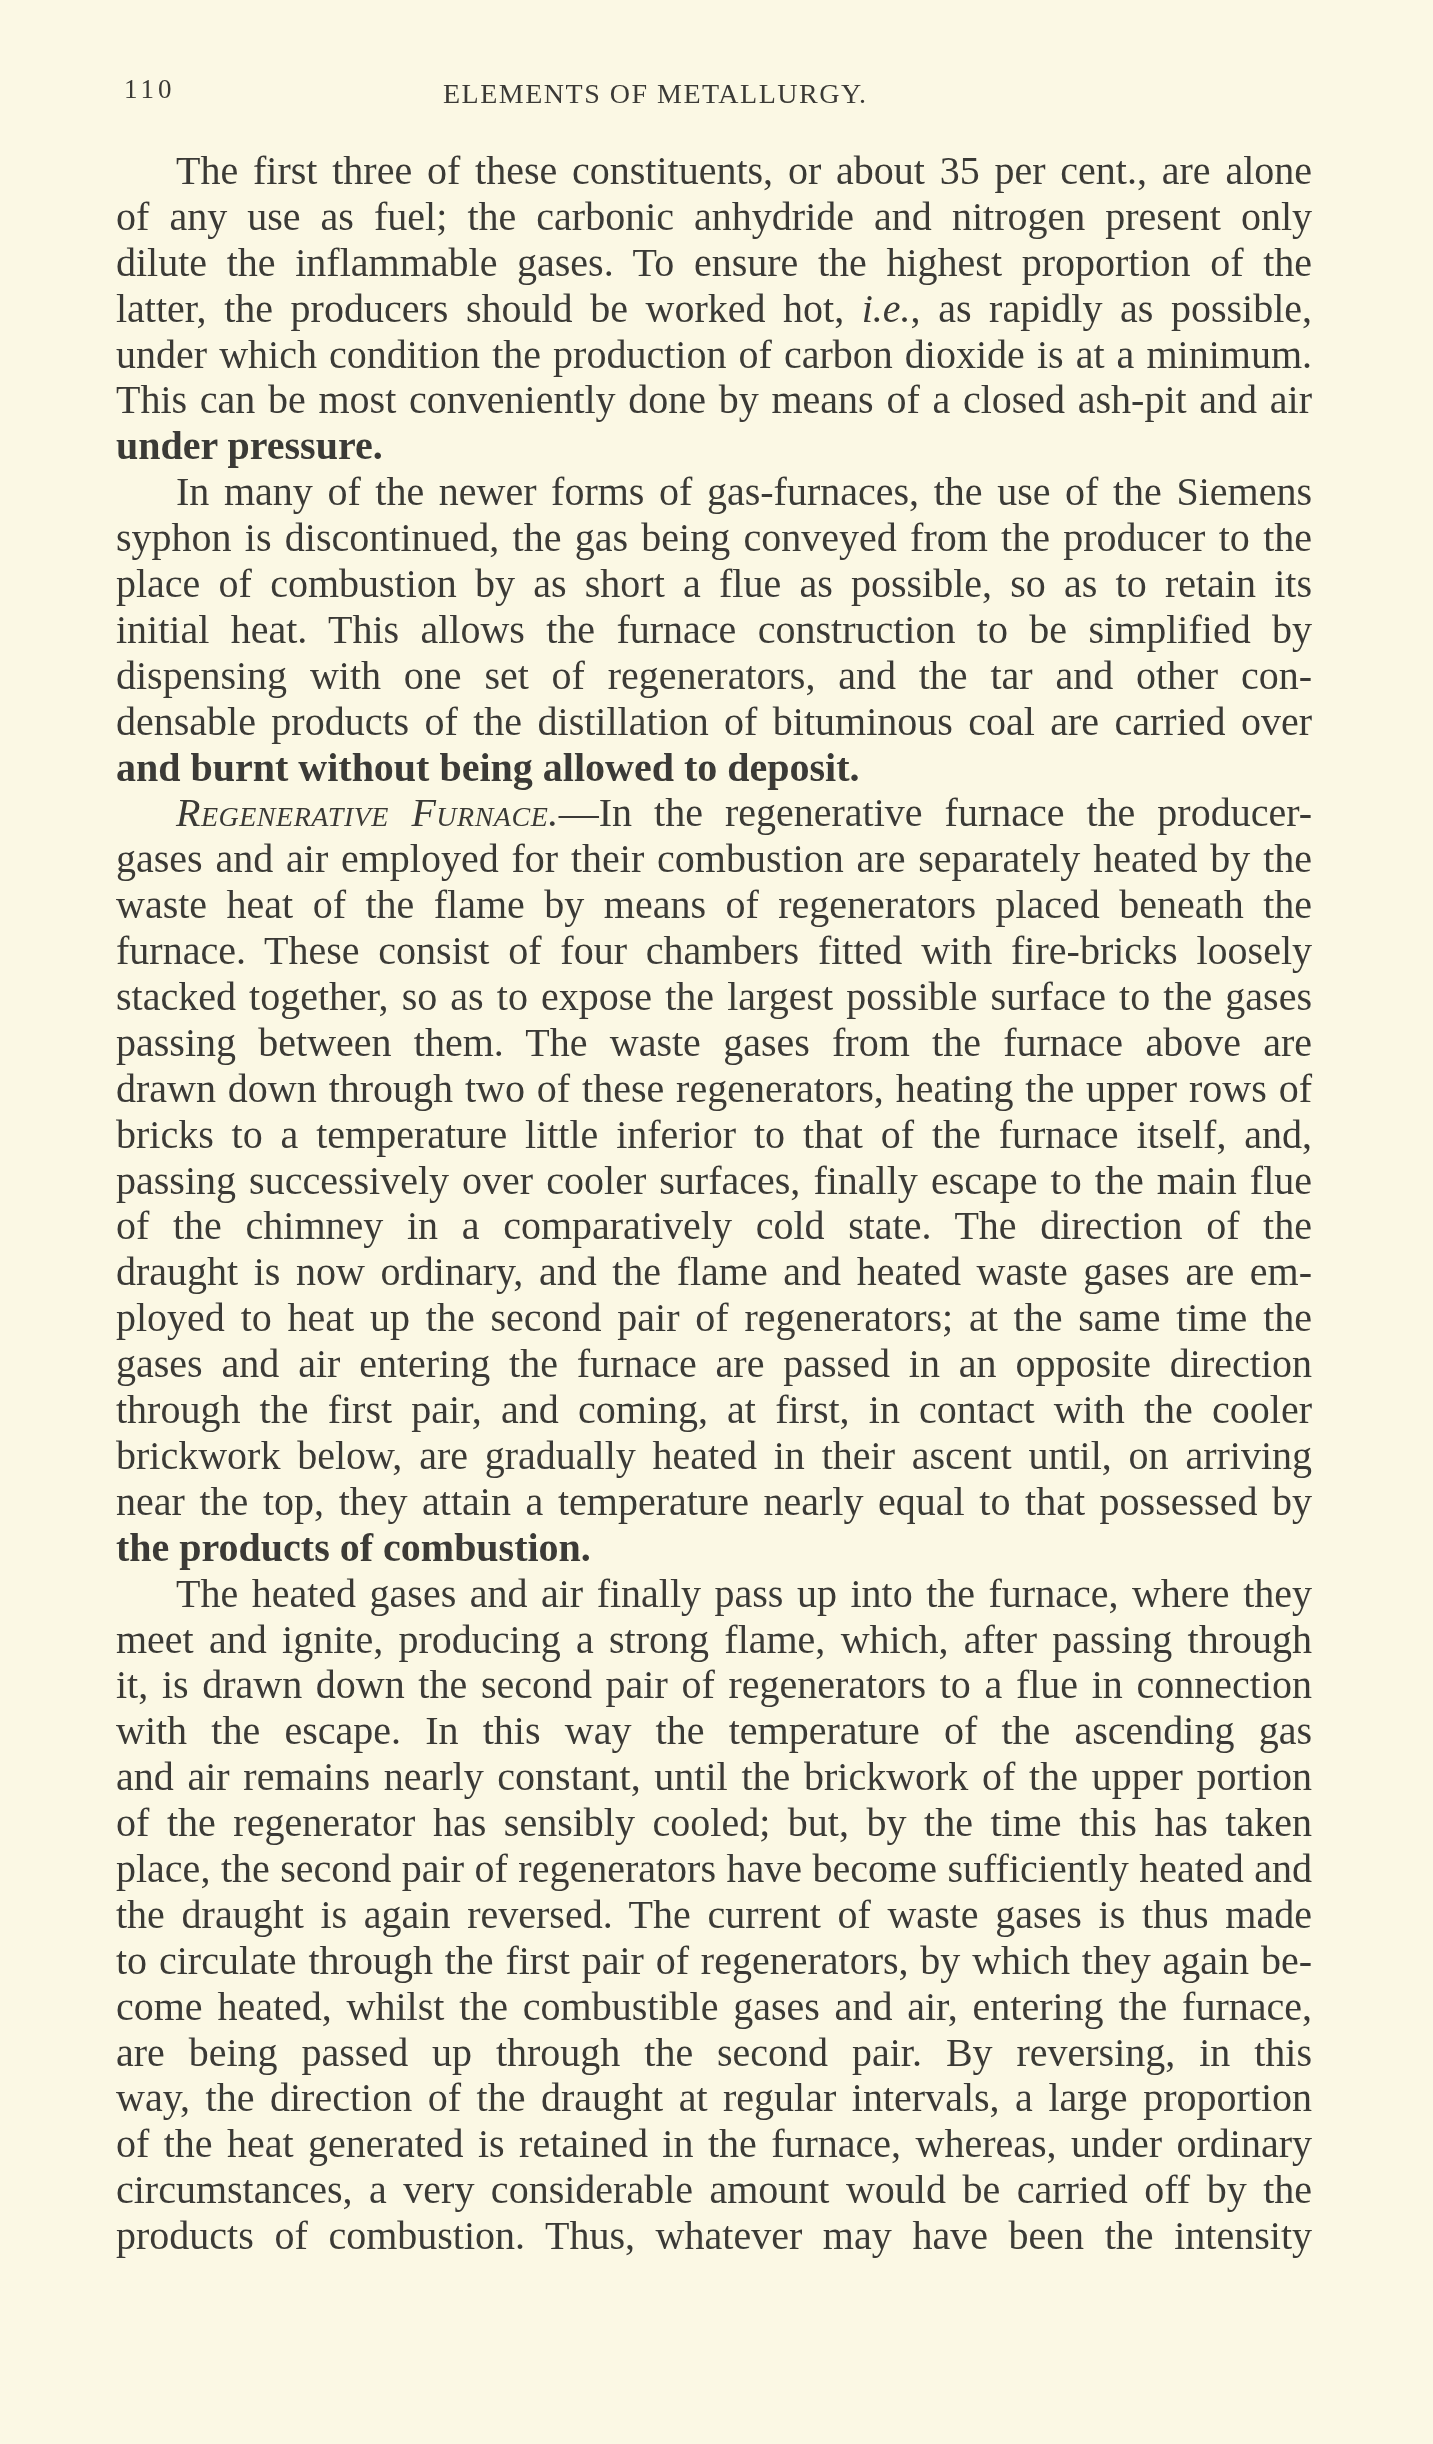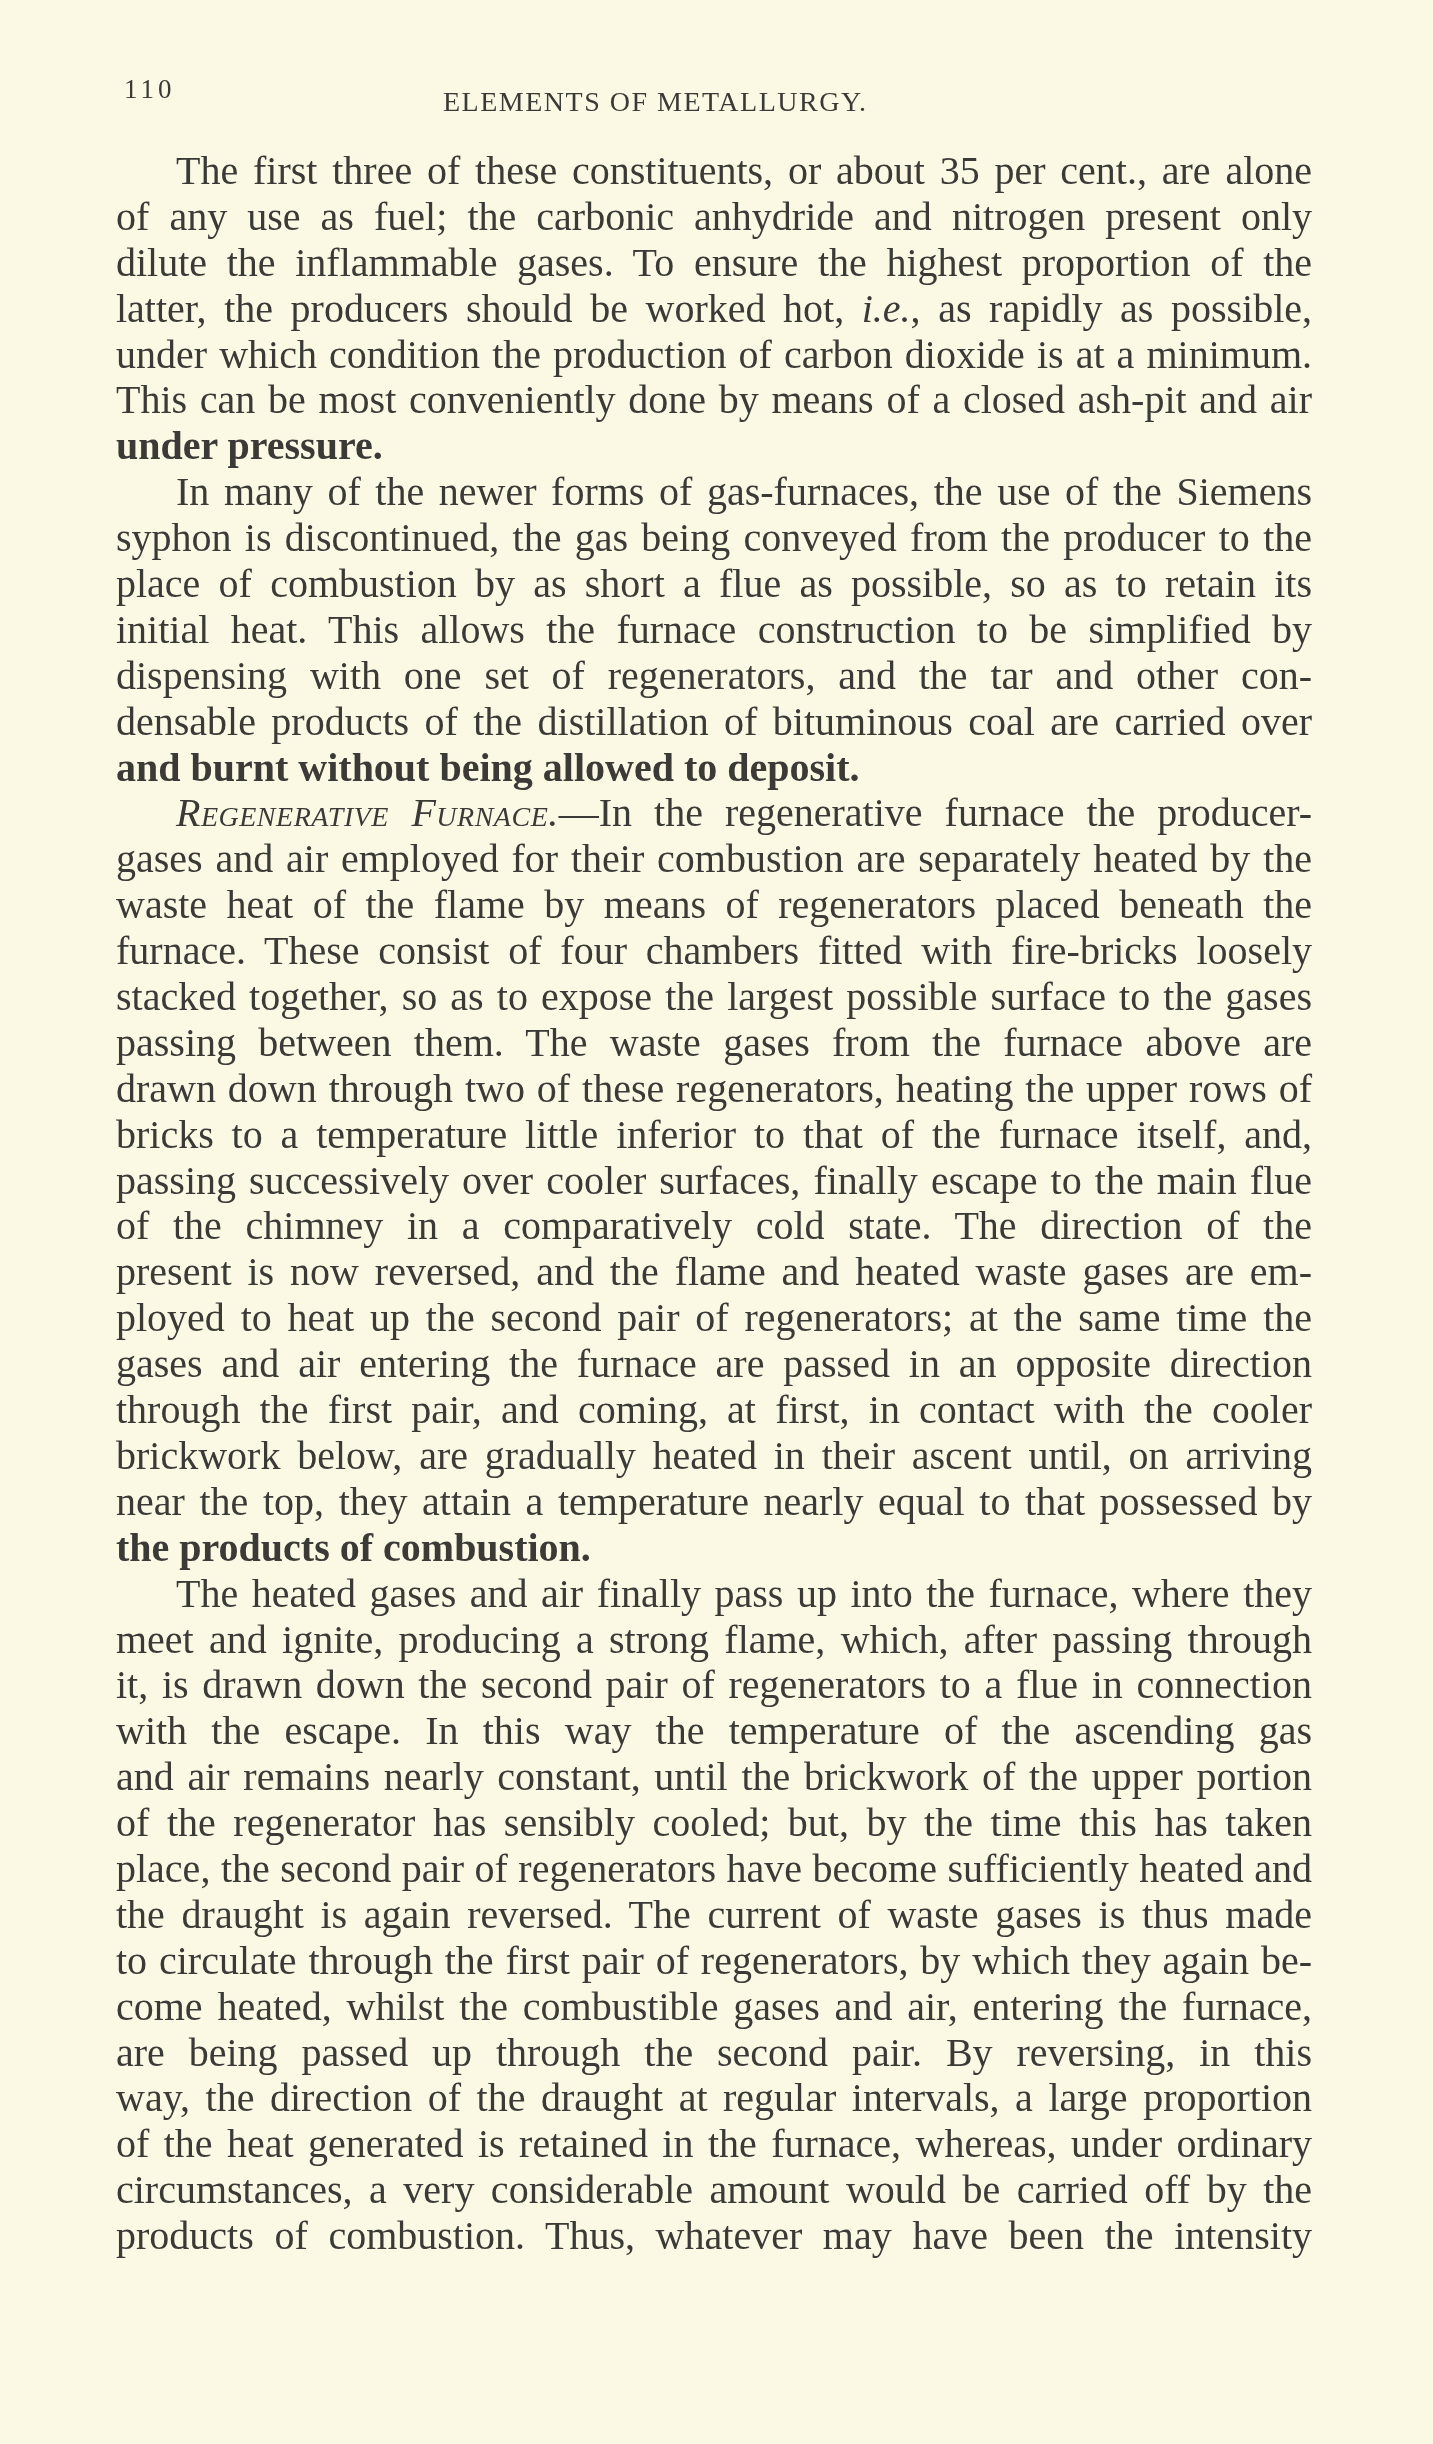--- a/index.html
+++ b/index.html
@@ -32,21 +32,21 @@
     }
     .page-number {
       position: absolute;
       left: 8px;
       top: 0;
       letter-spacing: 4px;
     }
     .head-title {
       position: absolute;
       left: 327px;
-      top: 12px;
+      top: 4px;
       letter-spacing: 1.5px;
       font-size: 28px;
     }
     .body-text {
       position: absolute;
       top: 148px;
       left: 0;
       width: 1196px;
     }
     .line {
@@ -110,21 +110,21 @@
       <span class="line indent"><span class="smallcaps">Regenerative Furnace.</span><span>—In the regenerative furnace the producer-</span></span>
       <span class="line">gases and air employed for their combustion are separately heated by the</span>
       <span class="line">waste heat of the flame by means of regenerators placed beneath the</span>
       <span class="line">furnace.  These consist of four chambers fitted with fire-bricks loosely</span>
       <span class="line">stacked together, so as to expose the largest possible surface to the gases</span>
       <span class="line">passing between them.  The waste gases from the furnace above are</span>
       <span class="line">drawn down through two of these regenerators, heating the upper rows of</span>
       <span class="line">bricks to a temperature little inferior to that of the furnace itself, and,</span>
       <span class="line">passing successively over cooler surfaces, finally escape to the main flue</span>
       <span class="line">of the chimney in a comparatively cold state.  The direction of the</span>
-      <span class="line">present is now reversed, and the flame and heated waste gases are em-</span>
+      <span class="line">draught is now ordinary, and the flame and heated waste gases are em-</span>
       <span class="line">ployed to heat up the second pair of regenerators; at the same time the</span>
       <span class="line">gases and air entering the furnace are passed in an opposite direction</span>
       <span class="line">through the first pair, and coming, at first, in contact with the cooler</span>
       <span class="line">brickwork below, are gradually heated in their ascent until, on arriving</span>
       <span class="line">near the top, they attain a temperature nearly equal to that possessed by</span>
       <span class="line last">the products of combustion.</span>
     </div>
 
     <div>
       <span class="line indent">The heated gases and air finally pass up into the furnace, where they</span>

